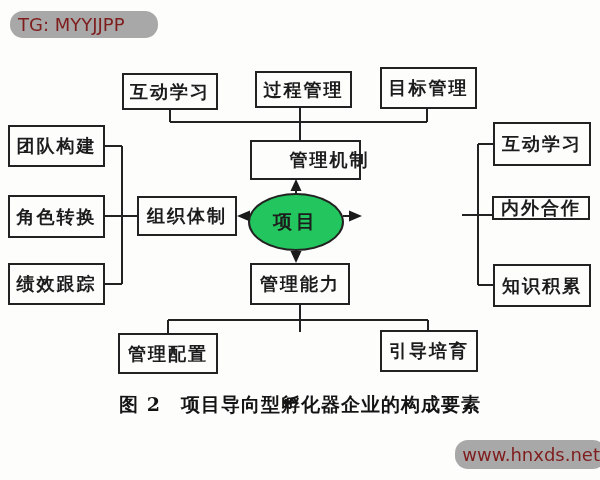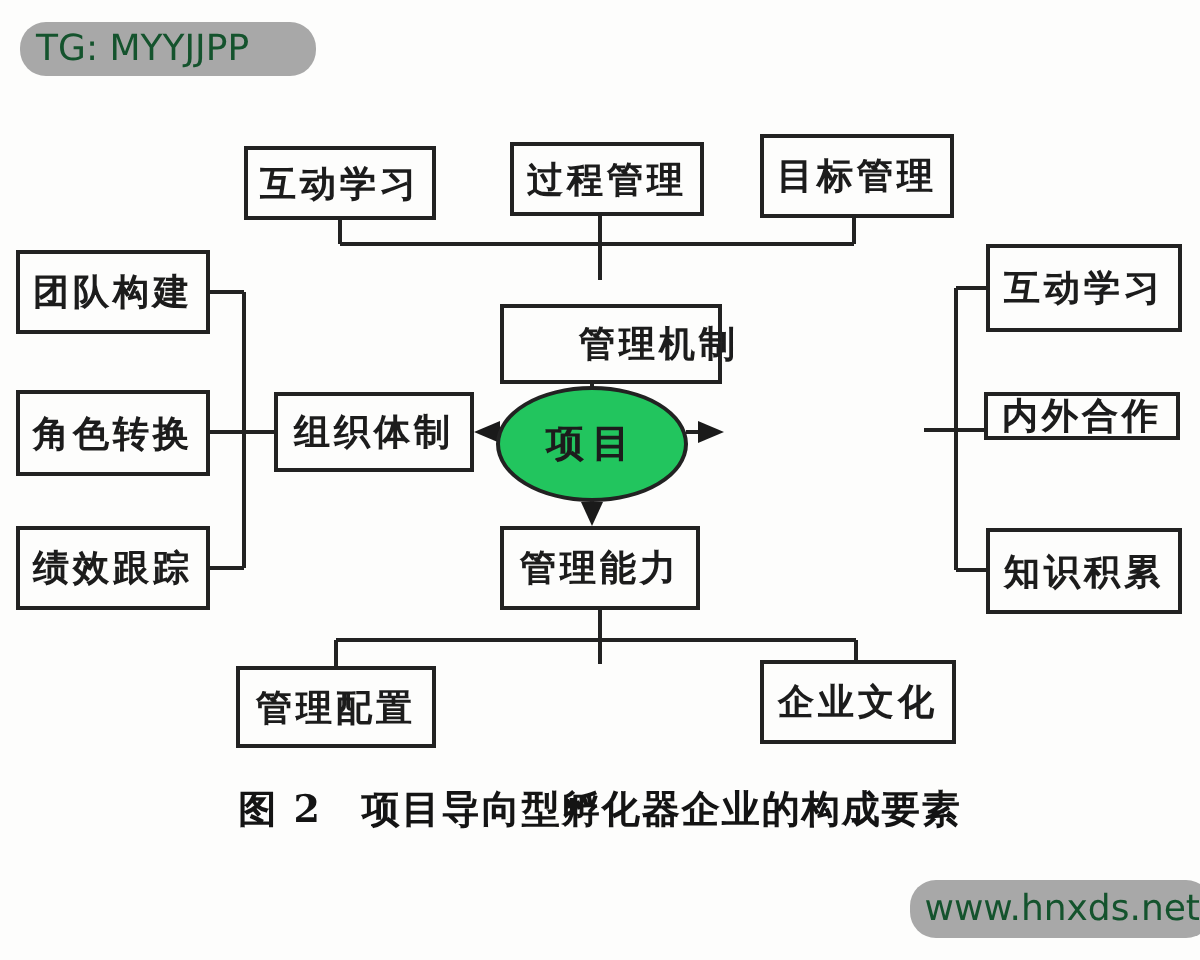--- a/index.html
+++ b/index.html
@@ -22,21 +22,21 @@
     display:flex;align-items:center;justify-content:center;
     font-family:"DejaVu Serif","DejaVu Sans",serif;
     font-size:19px;font-weight:600;color:#1c1c1c;letter-spacing:4px;
     z-index:2;
   }
   
   .n-activity{left:122px;top:73px;width:96px;height:37px;}
   .n-process{left:255px;top:71px;width:97px;height:37px;}
   .n-goal{left:380px;top:67px;width:97px;height:42px;}
   
-  .n-mechanism{left:250px;top:152px;width:111px;height:40px;padding-left:48px;}
+  .n-mechanism{left:250px;top:140px;width:111px;height:40px;padding-left:48px;}
   .n-project{left:248px;top:193px;width:96px;height:58px;}
   .n-capability{left:250px;top:263px;width:100px;height:42px;}
   
   .n-org{left:137px;top:196px;width:100px;height:40px;}
   .n-culture{left:362px;top:194px;width:100px;height:40px;}
   
   .n-team{left:8px;top:125px;width:97px;height:42px;}
   .n-role{left:8px;top:195px;width:97px;height:43px;}
   .n-perf{left:8px;top:263px;width:97px;height:42px;}
   
@@ -47,21 +47,21 @@
   .n-config{left:118px;top:333px;width:100px;height:41px;}
   .n-social{left:250px;top:332px;width:98px;height:41px;}
   .n-guide{left:380px;top:330px;width:98px;height:42px;}
 
   .caption{
     position:absolute;left:0;top:392px;width:600px;text-align:center;
     font-family:"DejaVu Serif","DejaVu Sans",serif;
     font-size:19px;font-weight:bold;color:#141414;letter-spacing:1px;z-index:2;
   }
   .wm{
-    position:absolute;background:#a8a8a8;color:#14532d;
+    position:absolute;background:#a8a8a8;color:#7f1d1d;
     display:flex;align-items:center;z-index:3;
     font-family:"DejaVu Sans",sans-serif;
     border-radius:13px;
   }
   .wm-top{left:10px;top:11px;width:140px;height:27px;font-size:18px;padding-left:8px;}
   .wm-bottom{left:455px;top:440px;width:145px;height:29px;font-size:18px;justify-content:flex-end;padding-right:6px;}
 </style>
 </head>
 <body>
 
@@ -124,16 +124,16 @@
 
   <div class="node n-team">团队构建</div>
   <div class="node n-role">角色转换</div>
   <div class="node n-perf">绩效跟踪</div>
 
   <div class="node n-interact">互动学习</div>
   <div class="node n-coop">内外合作</div>
   <div class="node n-knowledge">知识积累</div>
 
   <div class="node n-config">管理配置</div>
-  <div class="node n-guide">企业文化</div>
+  <div class="node n-guide">引导培育</div>
 
   <div class="caption">图 2　项目导向型孵化器企业的构成要素</div>
 </div>
 
 </body></html>

